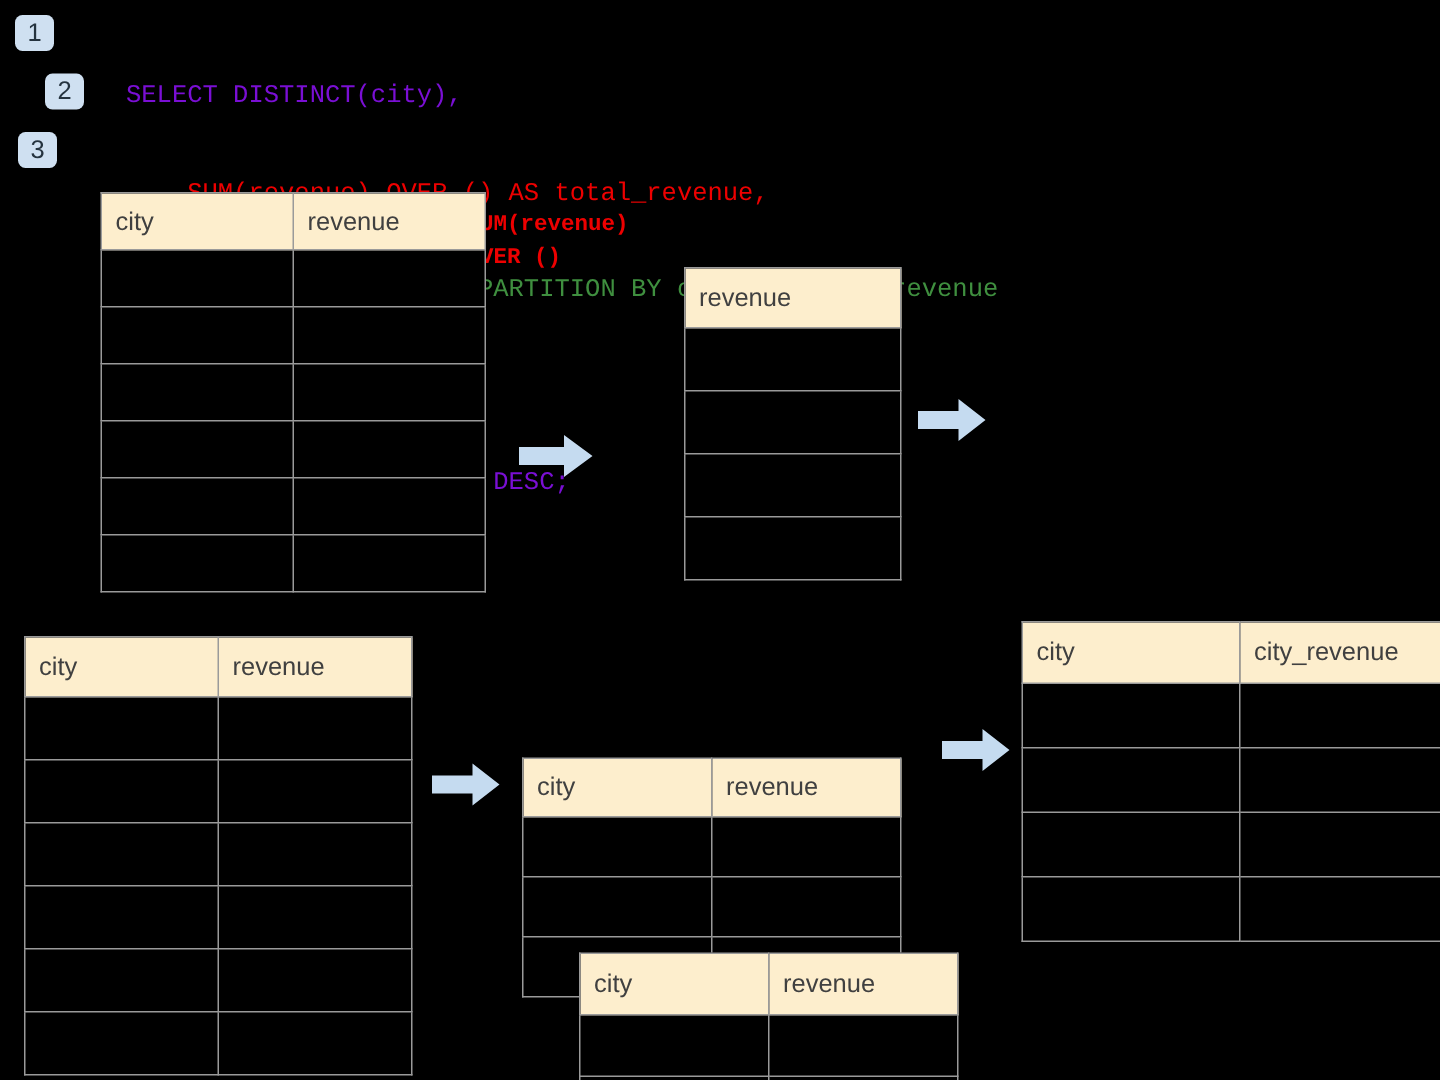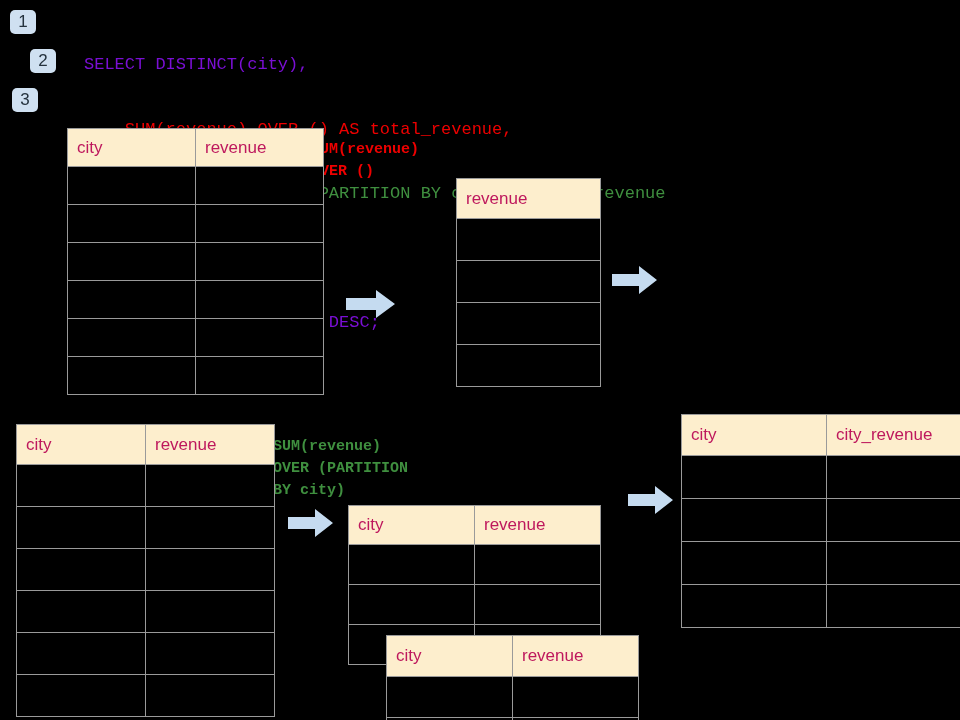--- a/index.html
+++ b/index.html
@@ -66,21 +66,21 @@
     table-layout: fixed;
     background: #000000;
   }
   .tbl td {
     border: 1px solid #9a9a9a;
     padding: 0;
     background: #000000;
   }
   .tbl td.hd {
     background: #fdeecd;
-    color: #be185d;
+    color: #404040;
     font-family: "Liberation Sans", sans-serif;
     font-size: 17px;
     padding: 0 0 0 9px;
     vertical-align: middle;
     border: 1px solid #9a9a9a;
   }
 
   
   .arrow {
     position: absolute;
@@ -100,23 +100,20 @@
     <span class="ln c-red">    SUM(revenue) OVER () AS total_revenue,</span>
     <span class="ln c-green">    SUM(revenue) OVER (PARTITION BY city) as city_revenue</span>
     <span class="ln c-purple">  FROM rides</span>
     <span class="ln c-purple">  ORDER by city_revenue DESC;</span>
   </div>
 
 
   <div class="annot c-red" style="left:311px; top:139px;">SUM(revenue)
 OVER ()</div>
 
-  <div class="annot c-green" style="left:273px; top:436px;">SUM(revenue)
-OVER (PARTITION
-BY city)</div>
 
   <table class="tbl" style="left:67px; top:128px; width:236px;">
     <tbody>
         <tr>
       <td class="hd" style="width:118px; height:37px;">city</td>
       <td class="hd" style="width:118px; height:37px;">revenue</td>
     </tr>
     <tr>
       <td style="height:37px;"></td>
       <td style="height:37px;"></td>

